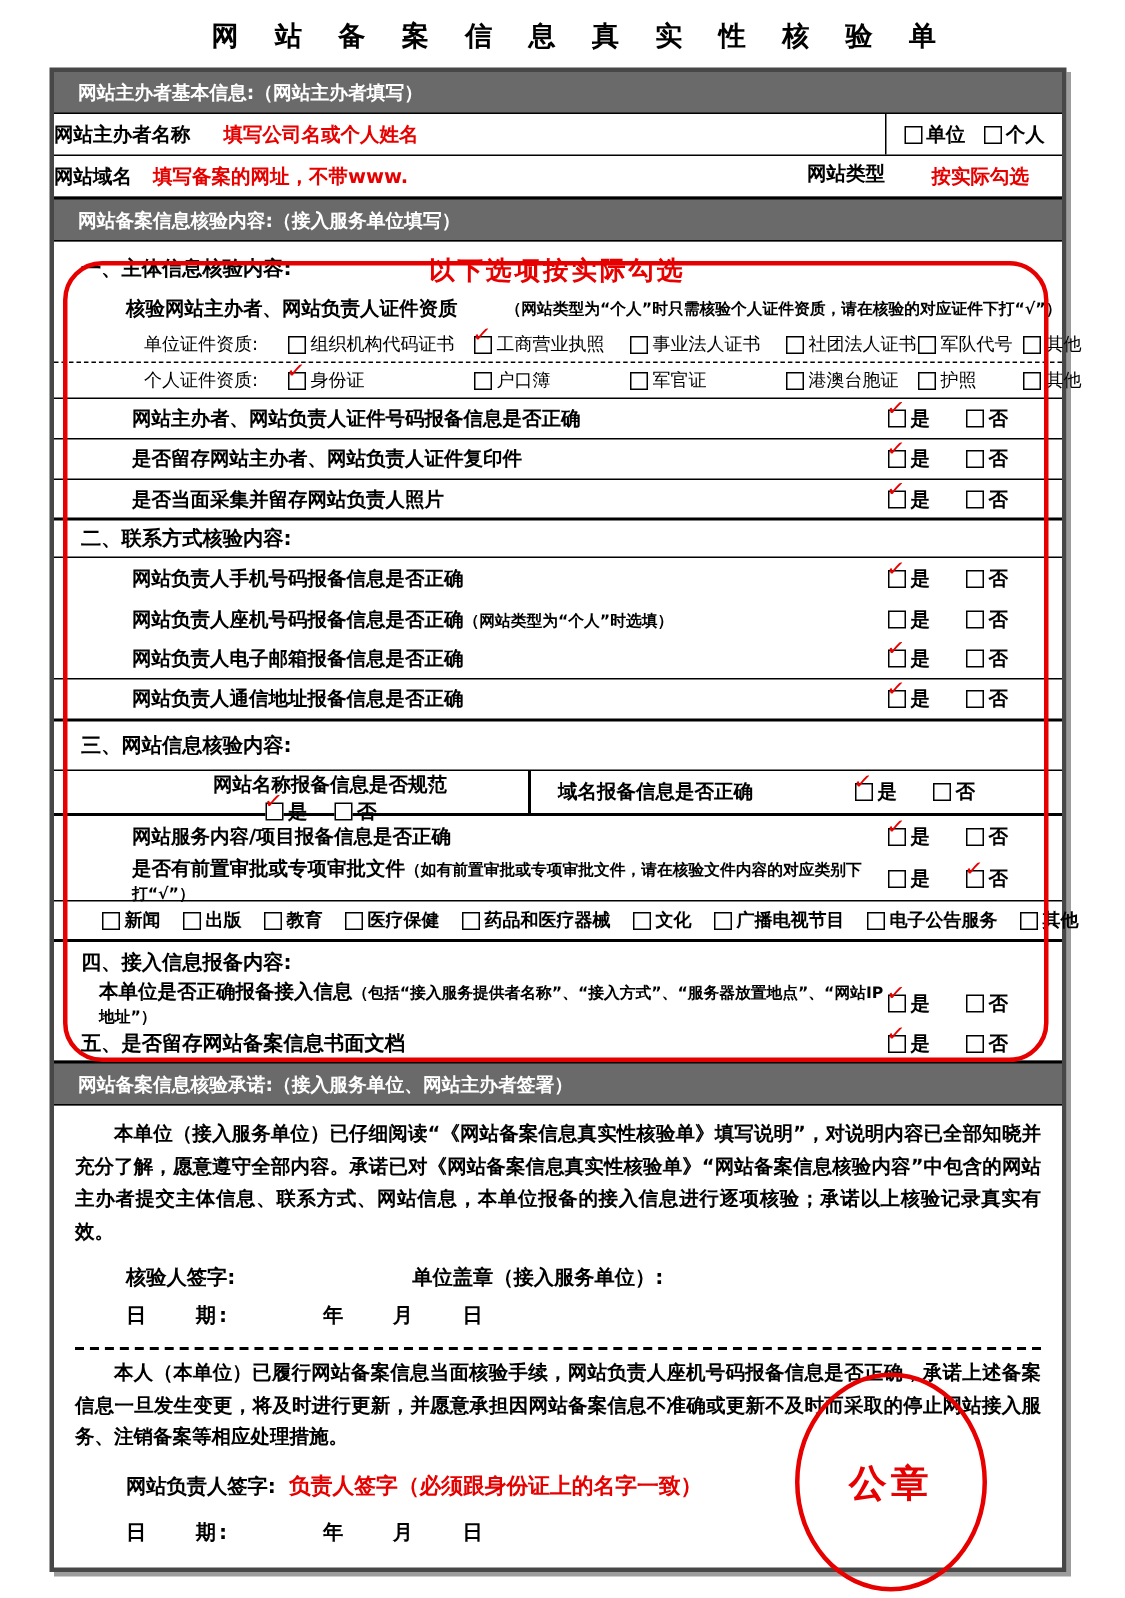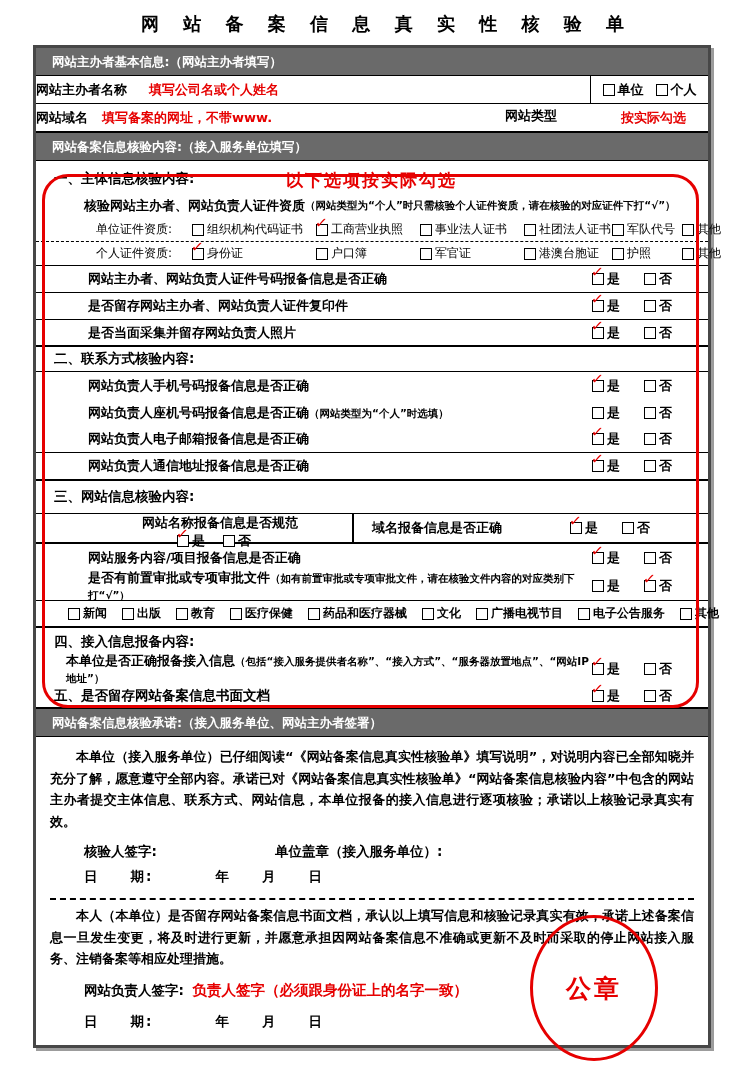--- a/index.html
+++ b/index.html
@@ -12,40 +12,40 @@
   .bar { height:27px; line-height:27px; background:#6a6a6a; color:#fff;
          font-size:12.5px; font-weight:bold; padding-left:16px; }
   .bar-top { border-bottom:1px solid #000; }
   .bar-mid { border-top:2px solid #000; border-bottom:1px solid #000; }
   .bar-commit { border-top:2px solid #000; border-bottom:1px solid #000; }
 
   .basic-row { display:flex; align-items:center; height:27px; font-size:13px; font-weight:bold; }
   .basic-row.second { border-top:1px solid #000; }
   .cell-main { flex:1; display:flex; align-items:center; }
   .cell-type { width:85px; border-left:1px solid #3b82f6; align-self:stretch; display:flex;
-               align-items:center; justify-content:flex-start;margin-top:40px; }
+               align-items:center; justify-content:flex-end;margin-top:40px; }
   .cell-opts { width:117px; border-left:1px solid #000; align-self:stretch; display:flex;
                align-items:center; justify-content:center; gap:12px; }
   .hint { color:#e60000; margin-left:22px; }
   .hint2 { color:#e60000; margin-left:14px; }
   .tick-hint { color:#e60000; margin-right:22px; margin-left:auto; }
 
   .check-area { position:relative; height:546px; padding-top:4px; box-sizing:border-box; }
   .redbox { position:absolute; left:6px; top:13px; width:651px; height:528px;
             border:3px solid #e60000; border-radius:26px; pointer-events:none; z-index:2; }
   .banner { position:absolute; left:250px; top:8px; color:#e60000; font-size:17px;
             font-weight:bold; letter-spacing:2px; z-index:1; }
   .ca-row { display:flex; align-items:center; font-size:13px; font-weight:bold; box-sizing:border-box; }
   .b1 { border-bottom:1px solid #000; }
   .b2 { border-bottom:2px solid #000; }
   .bd { border-bottom:1px dashed #000; }
   .h23{height:23px}.h25{height:25px}.h27{height:27px}.h28{height:28px}
   .h29{height:29px}.h30{height:30px}.h33{height:33px}
   .sec-title { padding-left:18px; font-size:13.5px; }
-  .intro-row { padding-left:48px; }
+  .intro-row { padding-left:48px;gap:32px; }
   .q-row { justify-content:space-between; padding-left:52px; padding-right:36px; }
   .q-row.wide { padding-left:30px; }
   .note { font-size:10.5px; }
   .cb { display:inline-block; width:10px; height:10px; border:1px solid #000; background:#fff;
         margin-right:3px; position:relative; flex:none; vertical-align:-1px; }
   .cb.checked::after { content:"✓"; position:absolute; left:-2px; top:-11px; color:#e60000;
         font-size:15px; font-weight:bold; transform:rotate(6deg); }
   .yn { display:flex; gap:24px; flex:none; }
   .yn-item { display:flex; align-items:center; white-space:nowrap; }
   .docs-grid { display:grid; grid-template-columns:96px 124px 104px 104px 88px 70px auto;
@@ -394,21 +394,21 @@
 
     <div class="bar bar-commit">网站备案信息核验承诺:（接入服务单位、网站主办者签署）</div>
     <div class="commit">
       <p class="para">本单位（接入服务单位）已仔细阅读“《网站备案信息真实性核验单》填写说明”，对说明内容已全部知晓并充分了解，愿意遵守全部内容。承诺已对《网站备案信息真实性核验单》“网站备案信息核验内容”中包含的网站主办者提交主体信息、联系方式、网站信息，本单位报备的接入信息进行逐项核验；承诺以上核验记录真实有效。</p>
       <div class="sign-row">
         <span>核验人签字:</span>
         <span class="seal-label">单位盖章（接入服务单位）:</span>
       </div>
       <div class="date-row">日　　期:　　　　年　　月　　日</div>
       <hr class="dashline">
-      <p class="para">本人（本单位）是否留存网站备案信息书面文档，承认以上填写信息和核验记录真实有效，承诺上述备案信息一旦发生变更，将及时进行更新，并愿意承担因网站备案信息不准确或更新不及时而采取的停止网站接入服务、注销备案等相应处理措施。</p>
+      <p class="para">本人（本单位）已履行网站备案信息当面核验手续，网站负责人座机号码报备信息是否正确，承诺上述备案信息一旦发生变更，将及时进行更新，并愿意承担因网站备案信息不准确或更新不及时而采取的停止网站接入服务、注销备案等相应处理措施。</p>
       <div class="sign2-row">
         <span>网站负责人签字:</span>
         <span class="sign2-hint">负责人签字（必须跟身份证上的名字一致）</span>
       </div>
       <div class="date-row" style="margin-top:13px;">日　　期:　　　　年　　月　　日</div>
       <div class="stamp">公章</div>
     </div>
 
   </div>
 </div>

